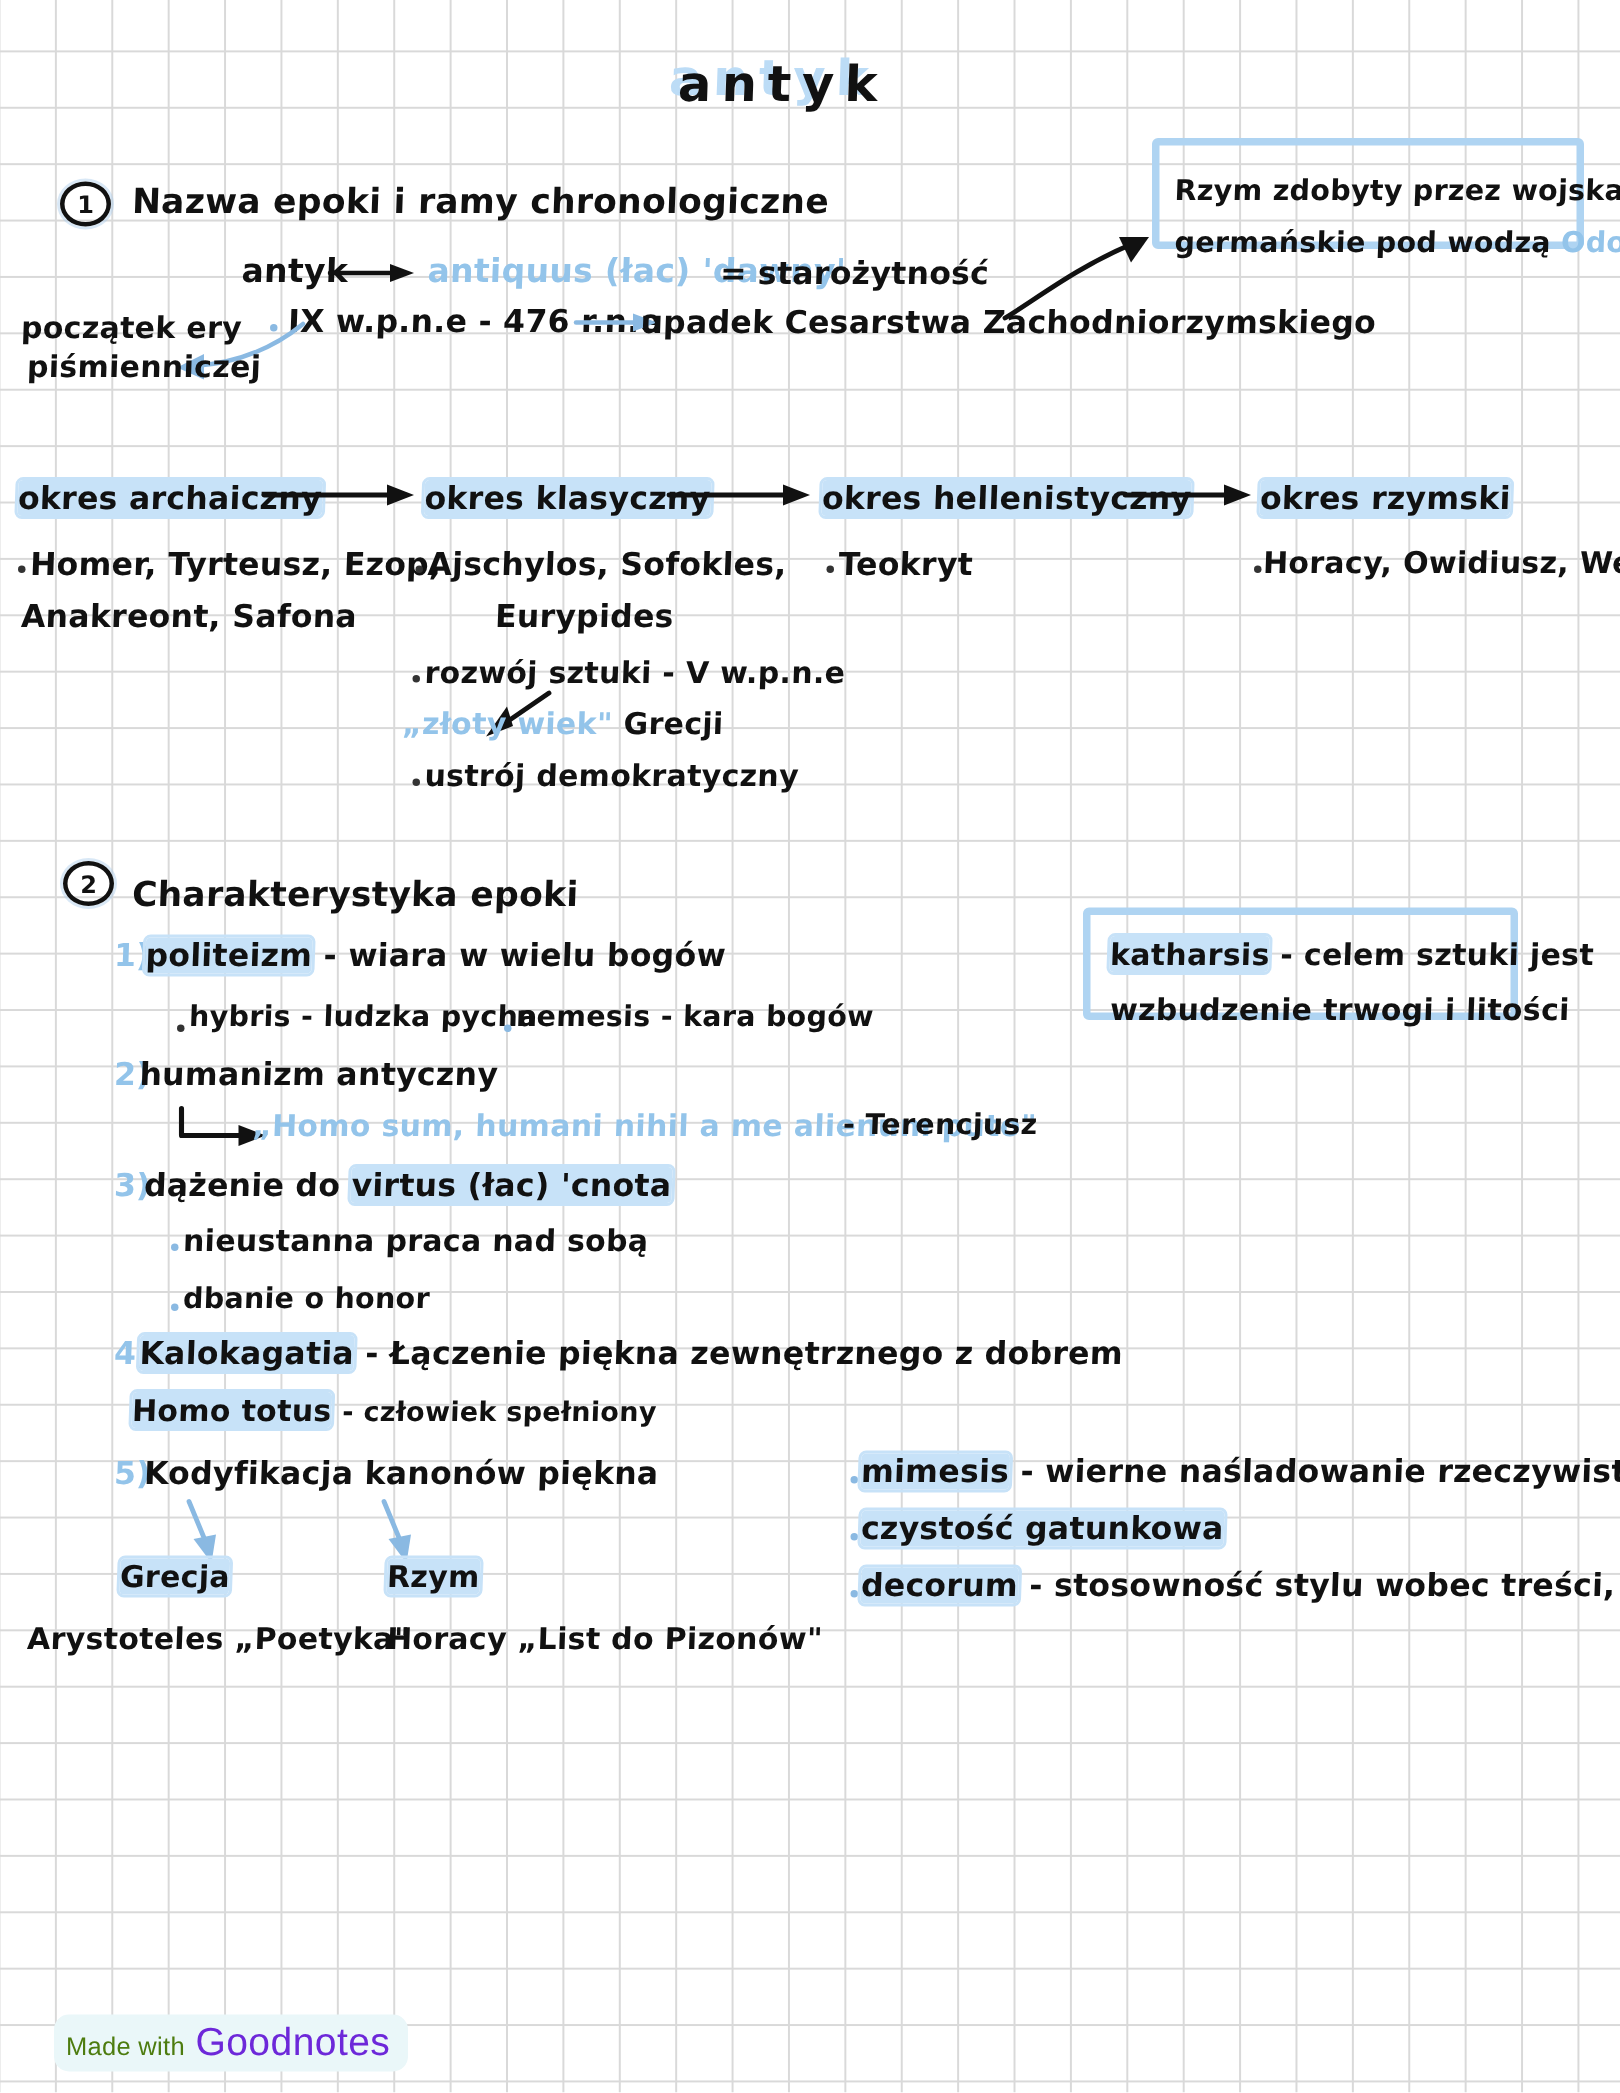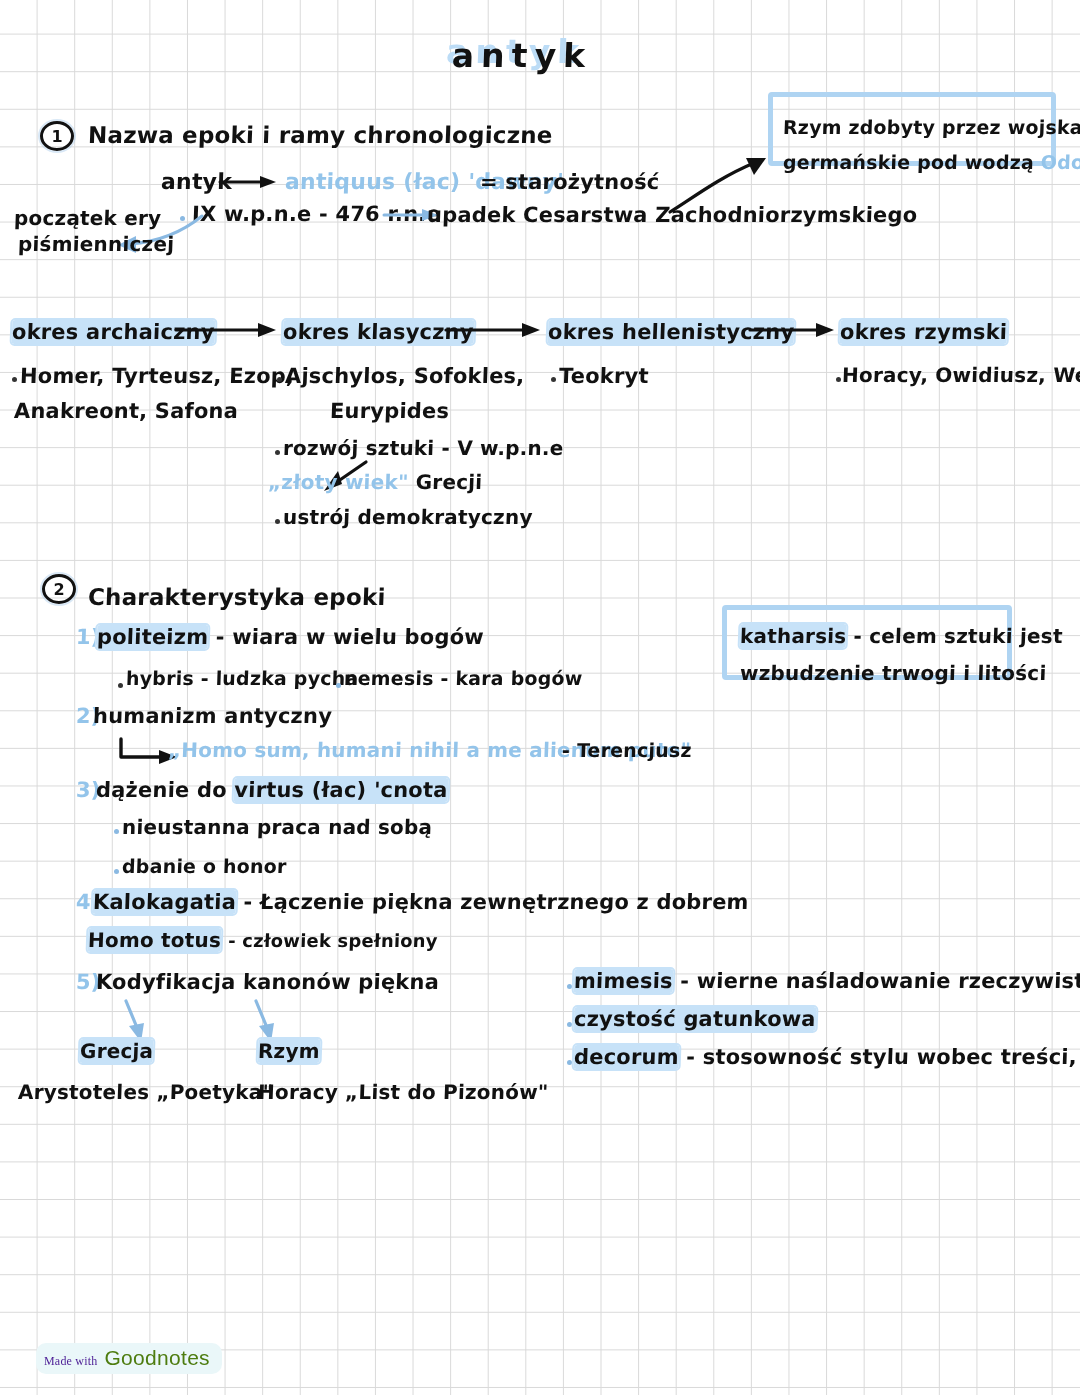--- a/index.html
+++ b/index.html
@@ -83,22 +83,22 @@
   svg.deco{position:absolute;overflow:visible;}
   
   #watermark{
     position:absolute;
     left:36px;top:1343px;
     display:flex;align-items:baseline;gap:7px;
     background:#eaf7f9;
     padding:3px 12px 4px 8px;
     border-radius:10px;
   }
-  #wm-made{font-size:12px;color:#4c1d95;font-family:Liberation Serif, serif;letter-spacing:.2px;}
-  #wm-brand{font-size:21px;color:#4d7c0f;font-family:"Liberation Sans",sans-serif;letter-spacing:.3px;}
+  #wm-made{font-size:17px;color:#4d7c0f;font-family:Liberation Sans, sans-serif;letter-spacing:.2px;}
+  #wm-brand{font-size:26px;color:#6d28d9;font-family:"Liberation Sans",sans-serif;letter-spacing:.3px;}
 </style>
 </head>
 <body>
 
 <div id="page">
 
   <div id="title">
     <span class="shadow">antyk</span>
     <span>antyk</span>
   </div>

